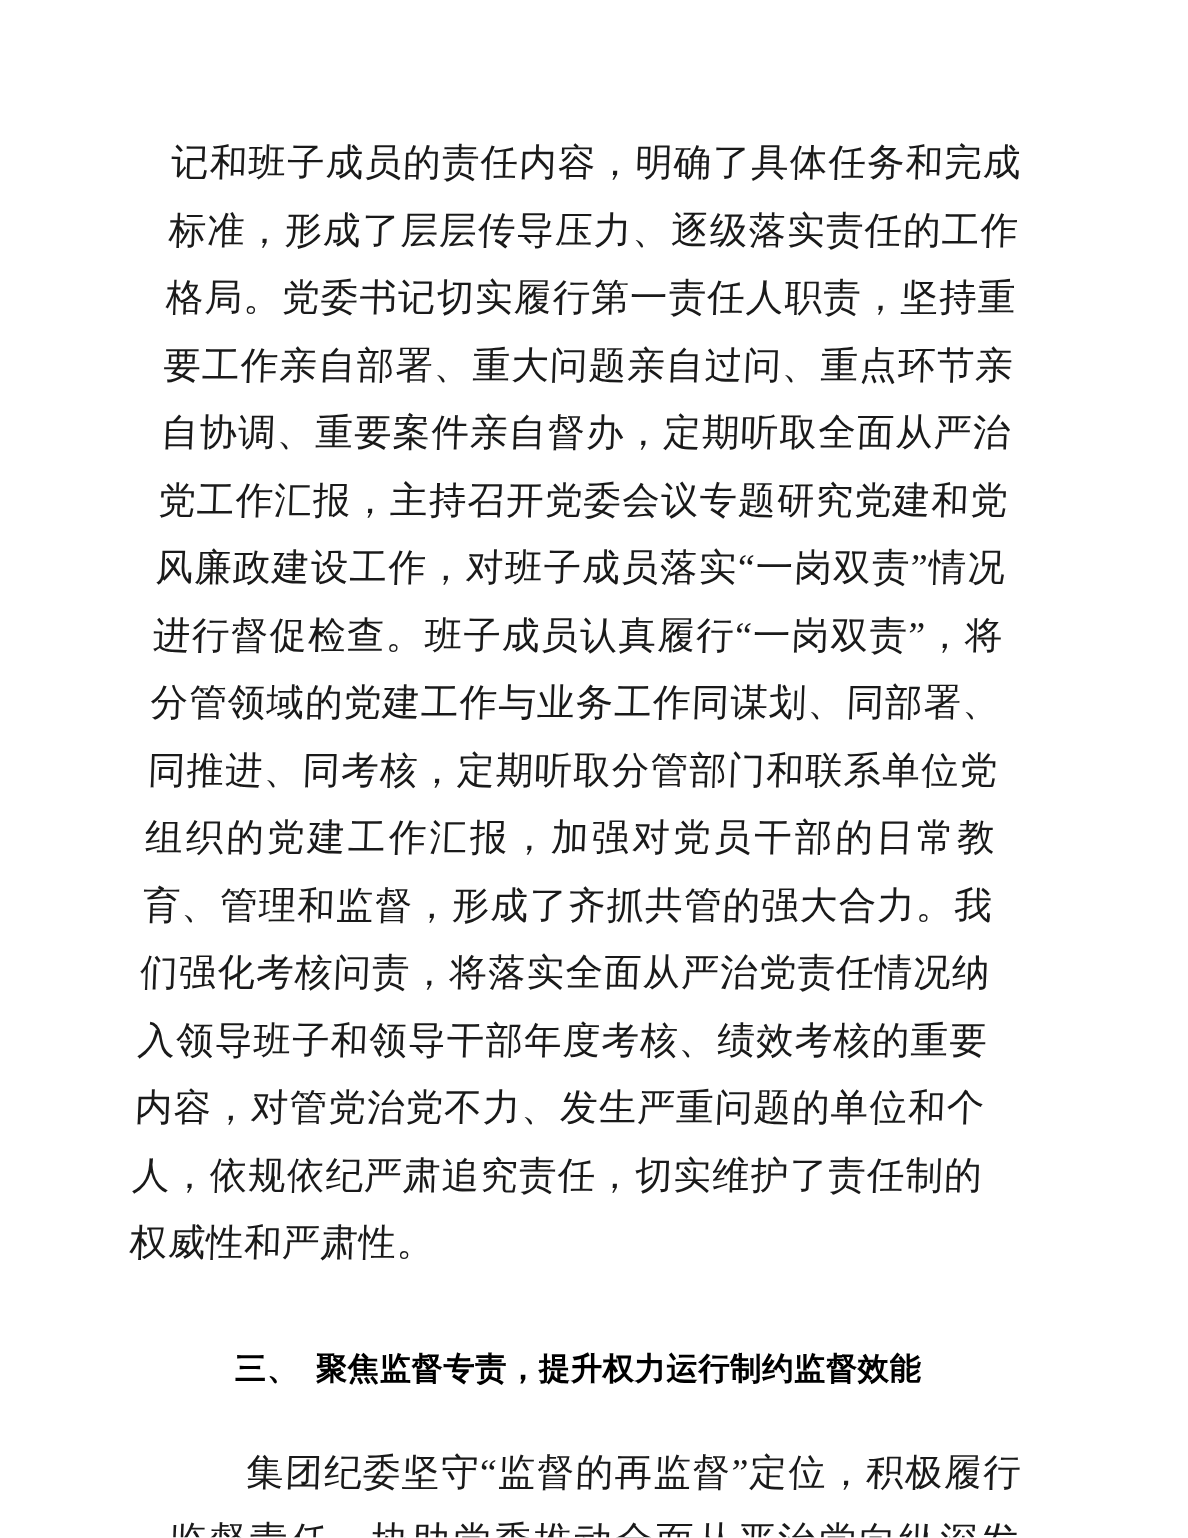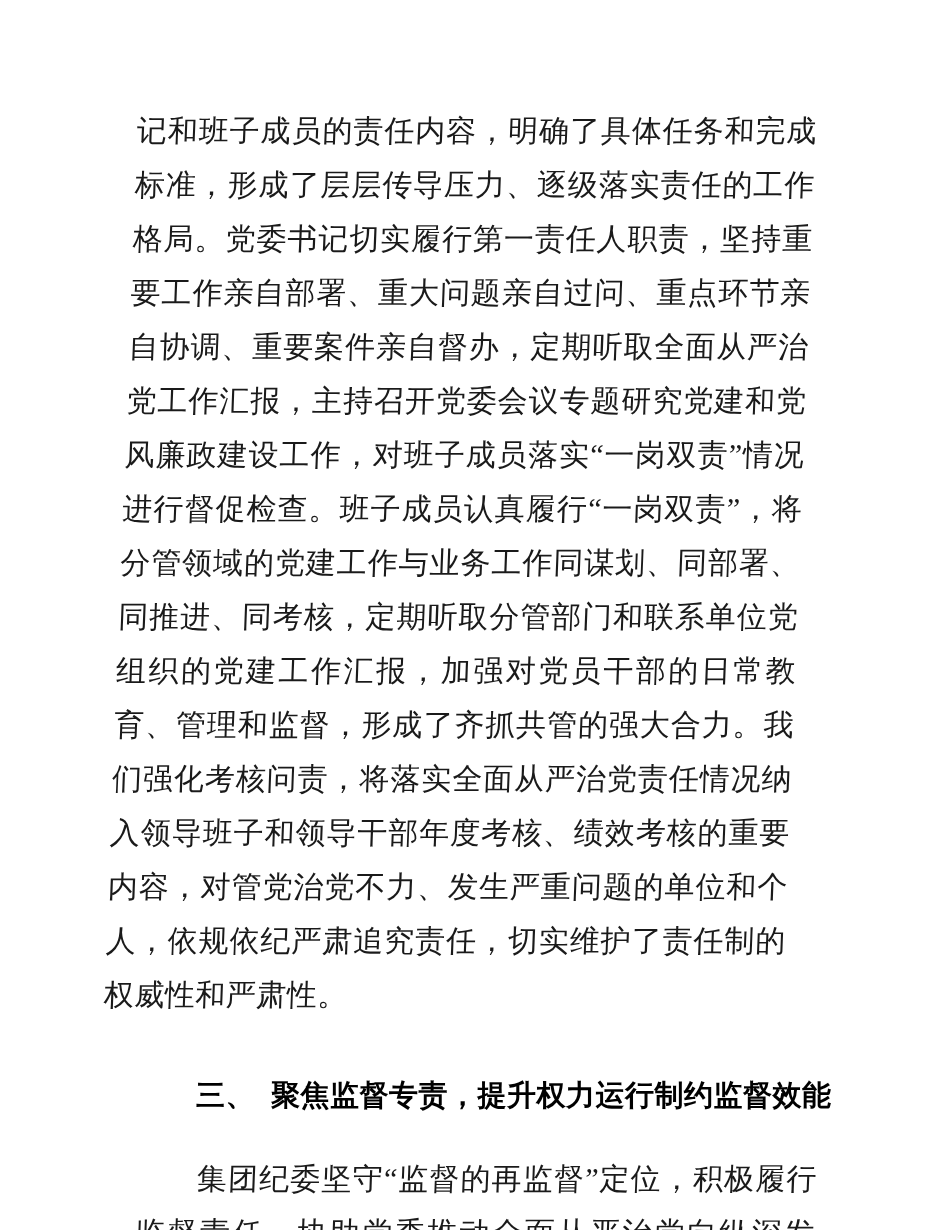--- a/index.html
+++ b/index.html
@@ -47,21 +47,21 @@
     -webkit-font-smoothing: antialiased;
   }
 
   .body-para.indent {
     text-indent: 2em;
   }
 
   
   .section-heading {
     font-family: "Liberation Sans", "DejaVu Sans", sans-serif;
-    font-size: 29px;
+    font-size: 25px;
     line-height: 54px;
     font-weight: 700;
     color: #000000;
     margin: 0;
     text-indent: 2em;
     letter-spacing: 0.5px;
     white-space: nowrap;
   }
 
   .heading-num {

